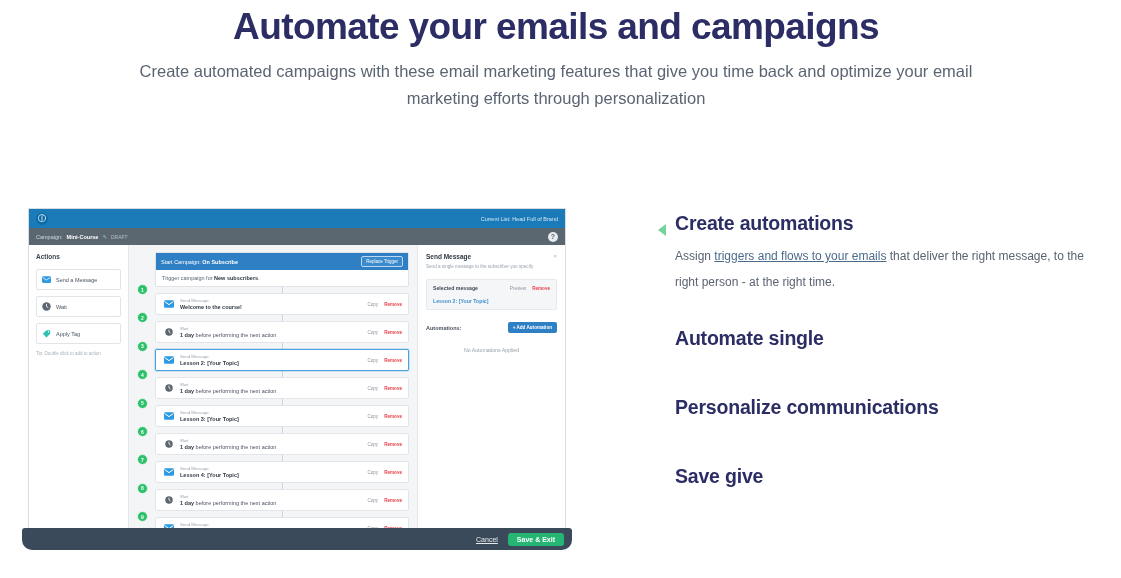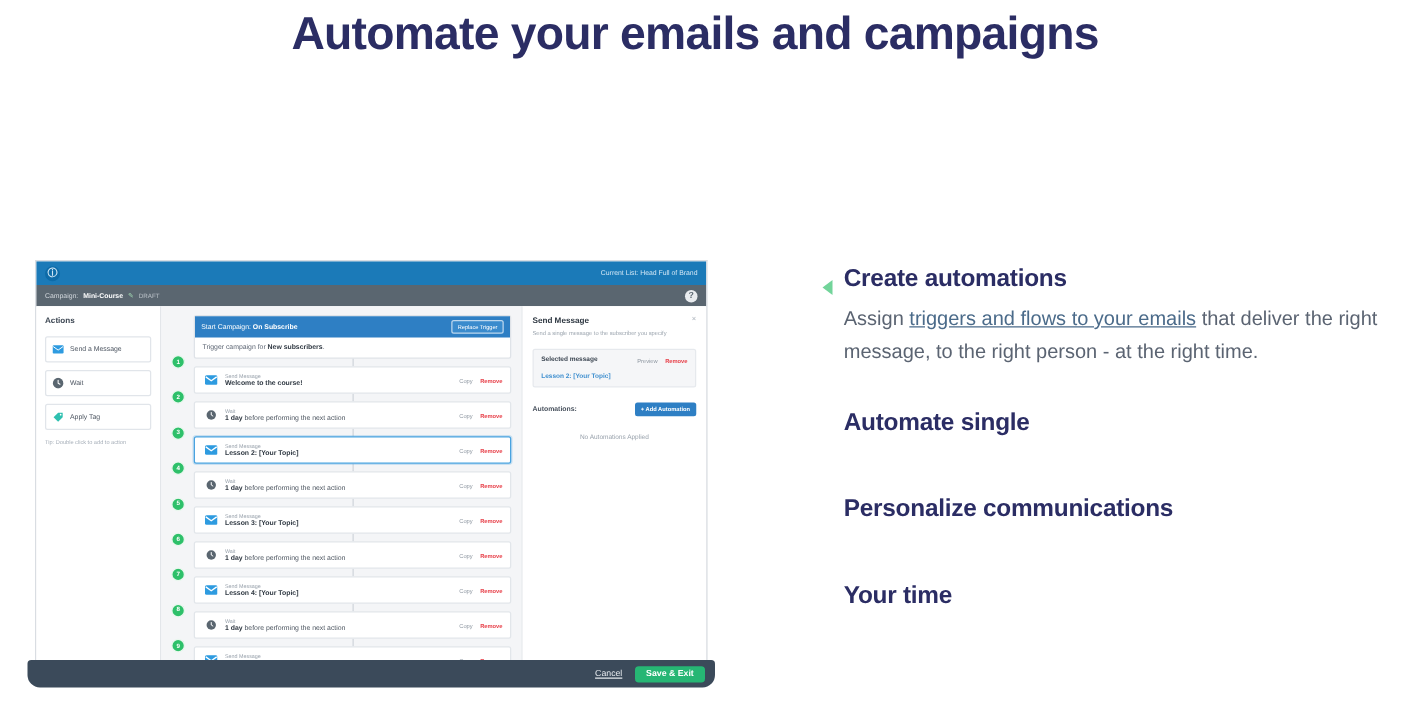--- a/index.html
+++ b/index.html
@@ -285,38 +285,39 @@
     font-size: 19.5px;
     font-weight: bold;
     color: #2b2d64;
     line-height: 26px;
     letter-spacing: -0.2px;
   }
   .acc-body {
     margin-left: 17px;
     margin-top: 7px;
     width: 430px;
-    font-size: 16px;
+    font-size: 12px;
     line-height: 26px;
     color: #5b6472;
   }
   .acc-body a {
     color: #4b6b8a;
     text-decoration: underline;
   }
   .acc-item.collapsed { margin-bottom: 0; }
   .spacer-1 { height: 22px; }
 </style>
 </head>
 <body>
 
 <div class="page">
 
   <div class="hero">
     <h1 class="hero-title">Automate your emails and campaigns</h1>
+    <p class="hero-sub">Create automated campaigns with these email marketing features that give you time back and optimize your email marketing efforts through personalization</p>
   </div>
 
   <div class="columns">
 
     <div class="col-left">
       <div class="device">
 
         <div class="device-screen">
 
           <div class="app-topbar">
@@ -590,21 +591,21 @@
           <div class="acc-item collapsed">
             <div class="acc-head">
               <div class="acc-marker hidden"></div>
               <div class="acc-title">Personalize communications</div>
             </div>
             <div class="spacer-1" style="height: 43px;"></div>
           </div>
           <div class="acc-item collapsed">
             <div class="acc-head">
               <div class="acc-marker hidden"></div>
-              <div class="acc-title">Your time</div>
+              <div class="acc-title">Save give</div>
             </div>
             <div class="spacer-1" style="height: 43px;"></div>
           </div>
         </div>
     </div>
 
   </div>
 </div>
 
 </body></html>

